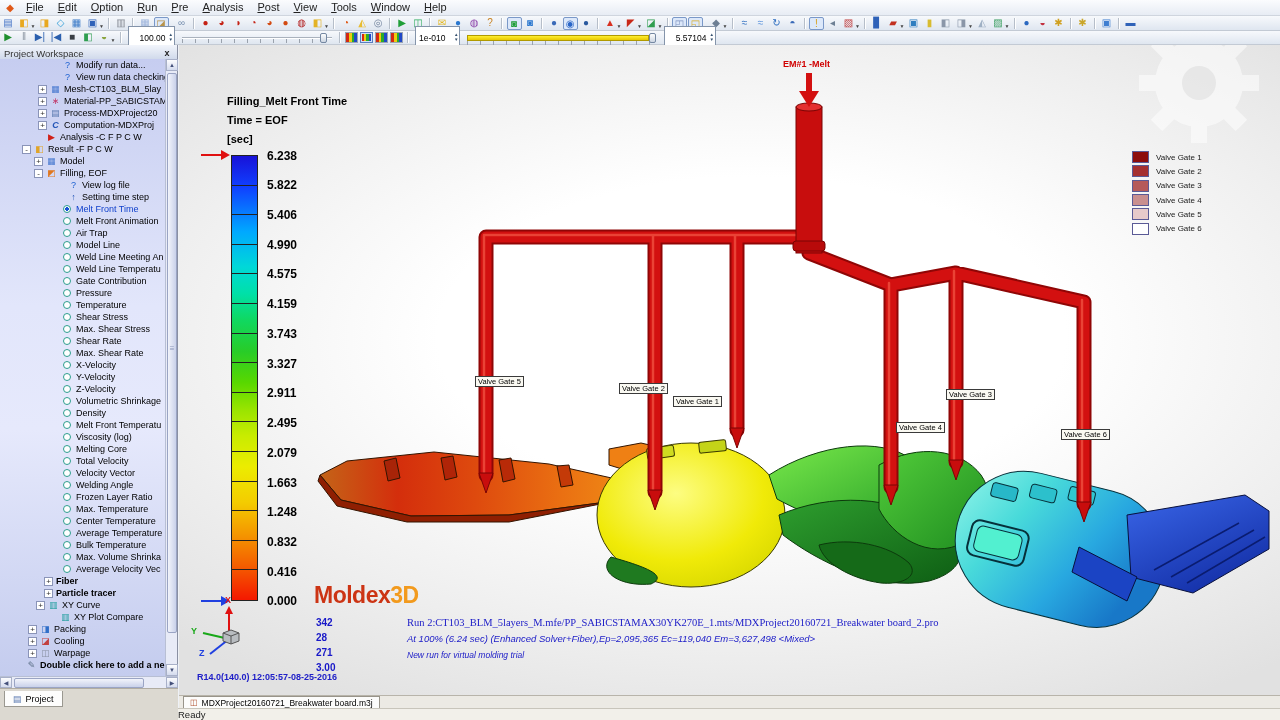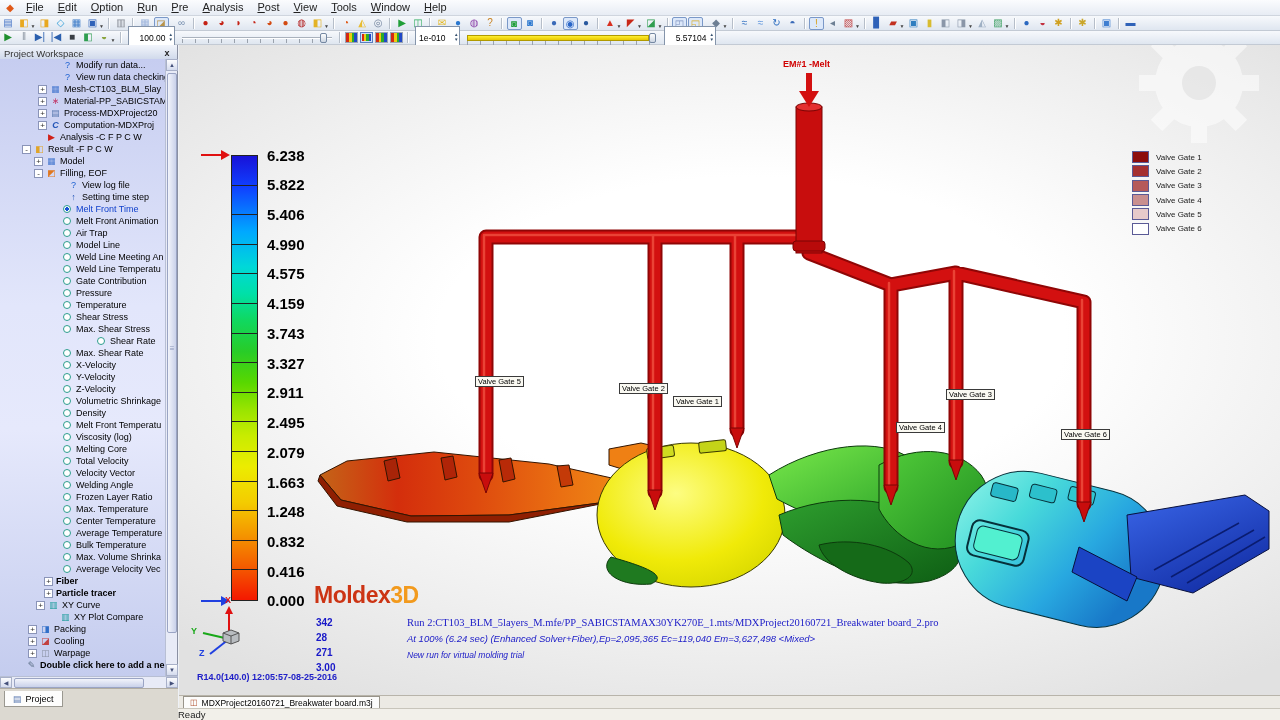--- a/index.html
+++ b/index.html
@@ -75,21 +75,21 @@
   #viewport { position:absolute; left:179px; top:45px; width:1101px; height:650px;
     background:radial-gradient(ellipse 75% 65% at 52% 45%, #ffffff 0 38%, #efefef 72%, #e1e1e1 100%); overflow:hidden; }
   #scene { position:absolute; left:0; top:0; }
   .anno { position:absolute; }
   #legend-title div { font-size:11px; font-weight:bold; color:#000; margin-bottom:7px; }
   #colorbar { position:absolute; left:52px; top:110px; width:27px; height:446px; border:1px solid #222;
     background:linear-gradient(180deg,#1812d8 0%,#1040ff 7%,#00a8ff 17%,#00d8d8 25%,#00e0a8 31%,#10d860 37%,
       #28cc28 44%,#58d800 51%,#98e400 57%,#c8ec00 63%,#ecec00 70%,#f4cc00 78%,#f49800 85%,#f46000 92%,#f41800 100%); }
   .cseg { height:calc(100%/15); border-bottom:1px solid #222; }
   .cseg:last-child { border-bottom:none; }
-  .cval { position:absolute; left:88px; font-size:15px; font-weight:bold; color:#000; height:10px; line-height:10px; }
+  .cval { position:absolute; left:88px; font-size:12px; font-weight:bold; color:#000; height:10px; line-height:10px; }
   .arrow-r { position:absolute; width:0; height:0; border-top:5px solid transparent; border-bottom:5px solid transparent; }
   .arrow-stem { position:absolute; height:2px; }
   #em-label { font-size:9px; font-weight:bold; color:#d00000; }
   .gate-label { position:absolute; font-size:7.5px; color:#000; background:#faf9f2; border:1px solid #3a3a3a;
     padding:0 2px; line-height:9px; white-space:nowrap; }
   #valve-legend { position:absolute; left:953px; top:105px; }
   .vl-row { display:flex; align-items:center; height:14.3px; }
   .vl-sw { width:17px; height:12px; border:1px solid #5a5a96; margin-right:7px; flex:none; }
   .vl-lbl { font-size:8px; color:#1a1a1a; }
   #logo { font-size:23px; font-weight:bold; letter-spacing:-0.5px; }
@@ -358,21 +358,21 @@
           <span class="lbl">Temperature</span>
         </div>
         <div class="trow" style="padding-left: 62px;">
           <span class="tr"></span>
           <span class="lbl">Shear Stress</span>
         </div>
         <div class="trow" style="padding-left: 62px;">
           <span class="tr"></span>
           <span class="lbl">Max. Shear Stress</span>
         </div>
-        <div class="trow" style="padding-left: 96px;">
+        <div class="trow" style="padding-left: 62px;">
           <span class="tr"></span>
           <span class="lbl">Shear Rate</span>
         </div>
         <div class="trow" style="padding-left: 62px;">
           <span class="tr"></span>
           <span class="lbl">Max. Shear Rate</span>
         </div>
         <div class="trow" style="padding-left: 62px;">
           <span class="tr"></span>
           <span class="lbl">X-Velocity</span>
@@ -624,20 +624,25 @@
         <path d="M50,594 L24,588" stroke="#18a818"></path>
         <path d="M50,594 L31,609" stroke="#2040e0"></path>
         <g stroke="#555" stroke-width="1">
           <path d="M44,588 l8,-3 8,3 0,8 -8,3 -8,-3 Z" fill="#b8bcc0"></path>
           <path d="M44,588 l8,3 8,-3" fill="none"></path>
           <path d="M52,591 V599" fill="none"></path>
         </g>
       </g>
     </svg>
 
+    <div class="anno" id="legend-title" style="left:48px; top:50px;">
+      <div>Filling_Melt Front Time</div>
+      <div>Time = EOF</div>
+      <div>[sec]</div>
+    </div>
     <div id="colorbar">
         <div class="cseg"></div>
         <div class="cseg"></div>
         <div class="cseg"></div>
         <div class="cseg"></div>
         <div class="cseg"></div>
         <div class="cseg"></div>
         <div class="cseg"></div>
         <div class="cseg"></div>
         <div class="cseg"></div>

